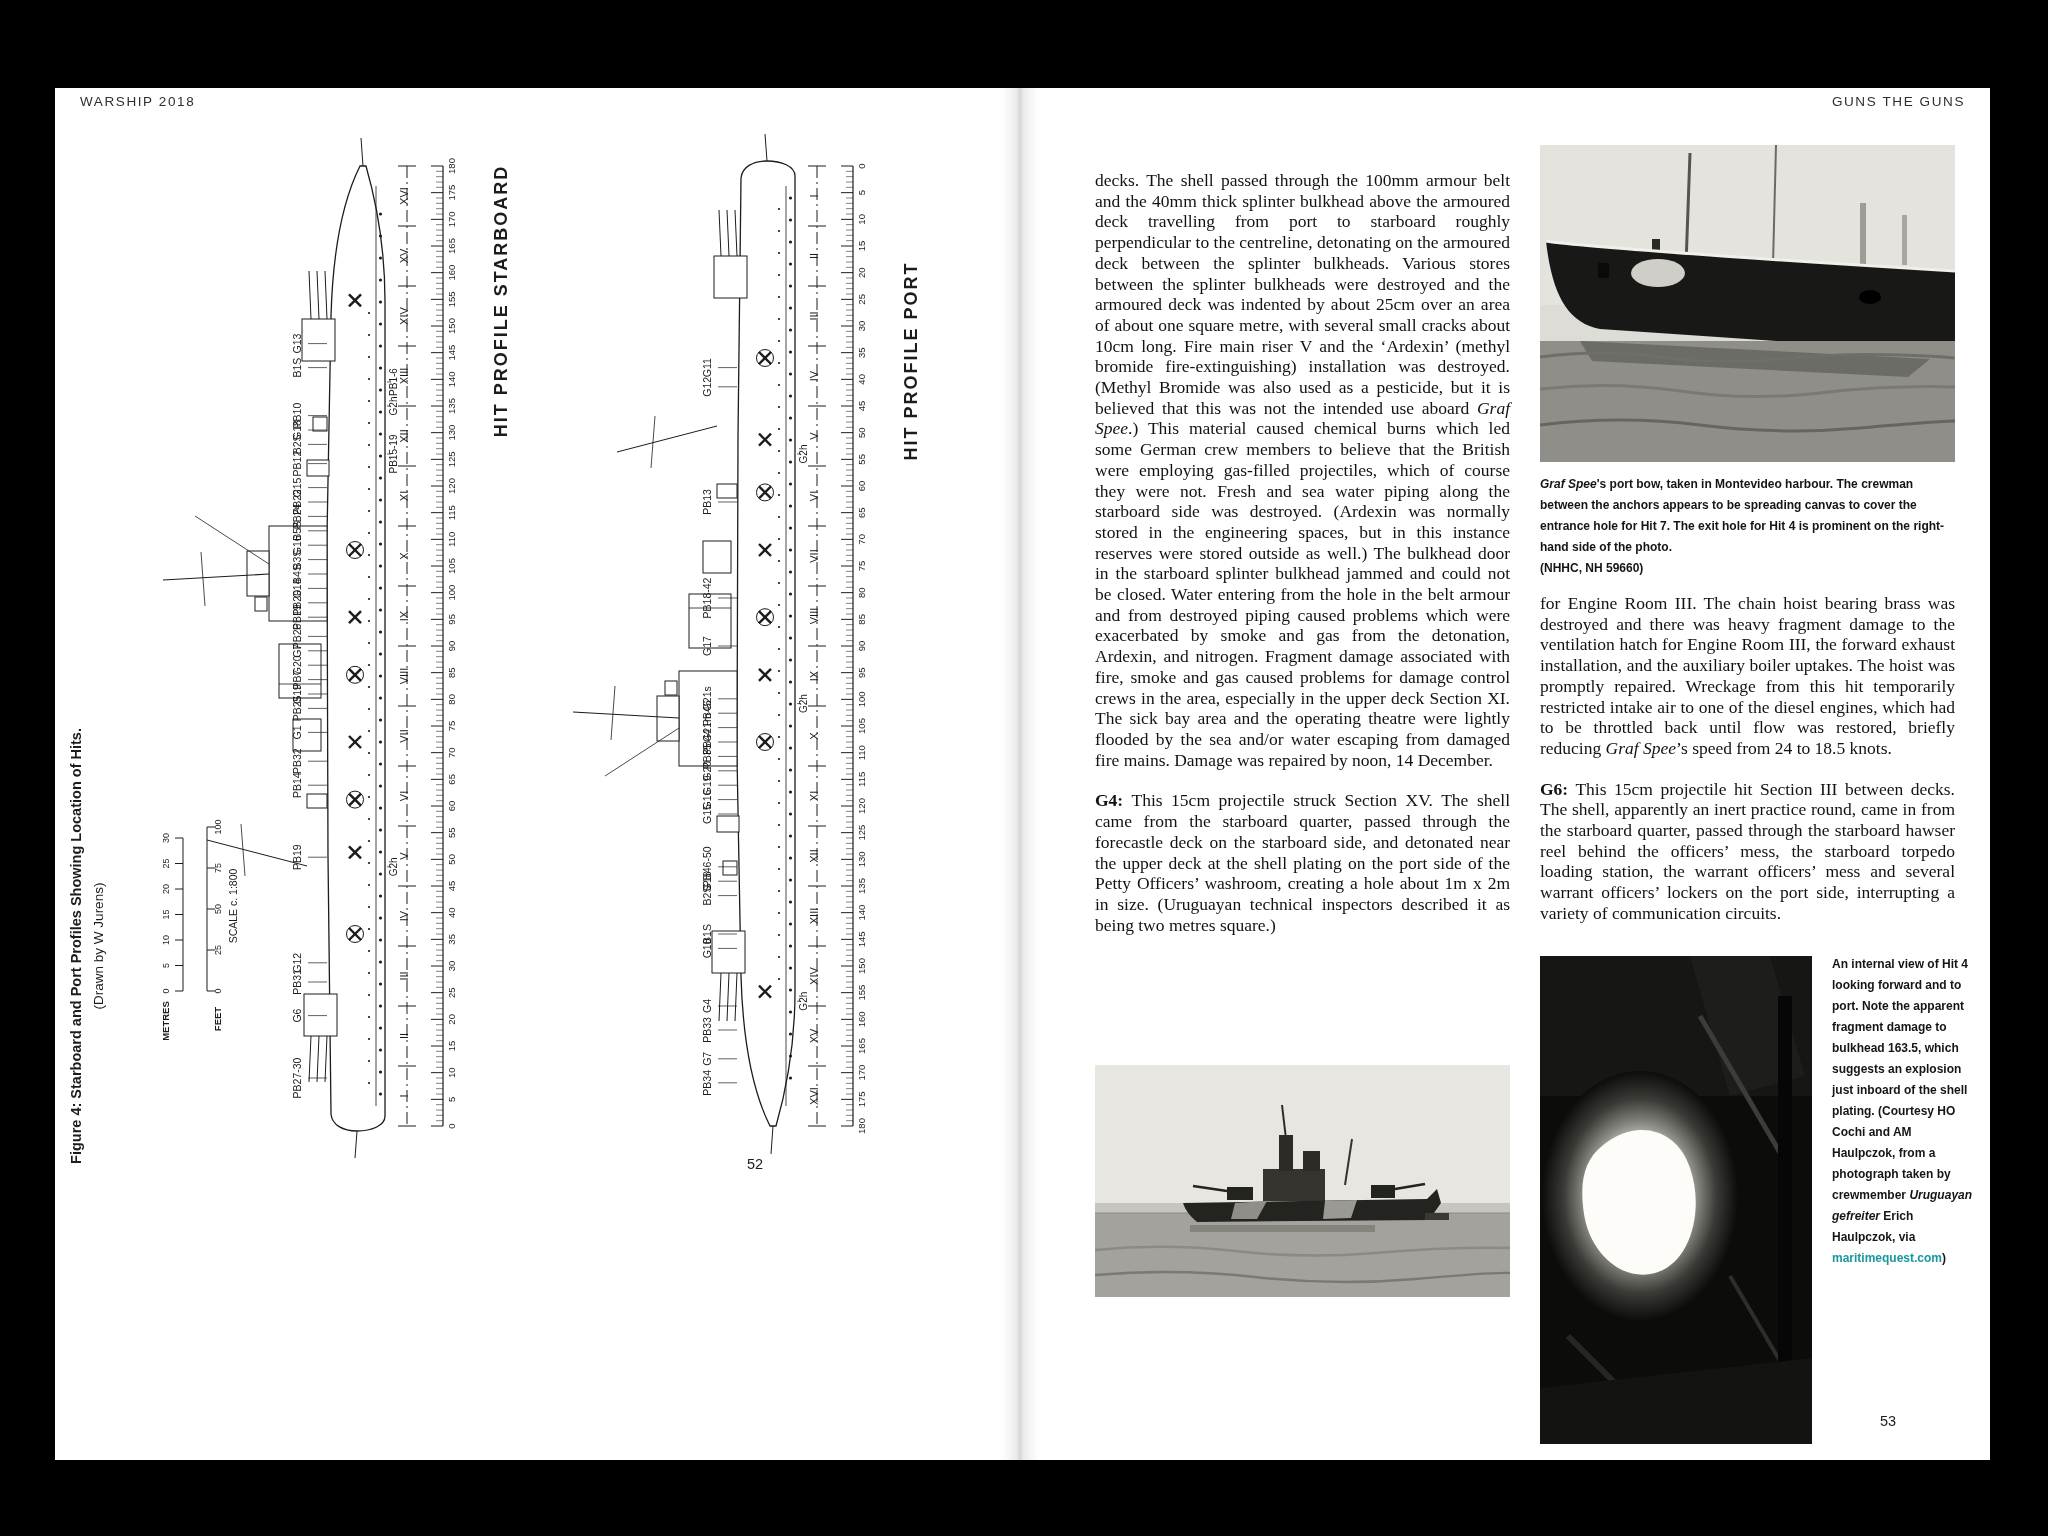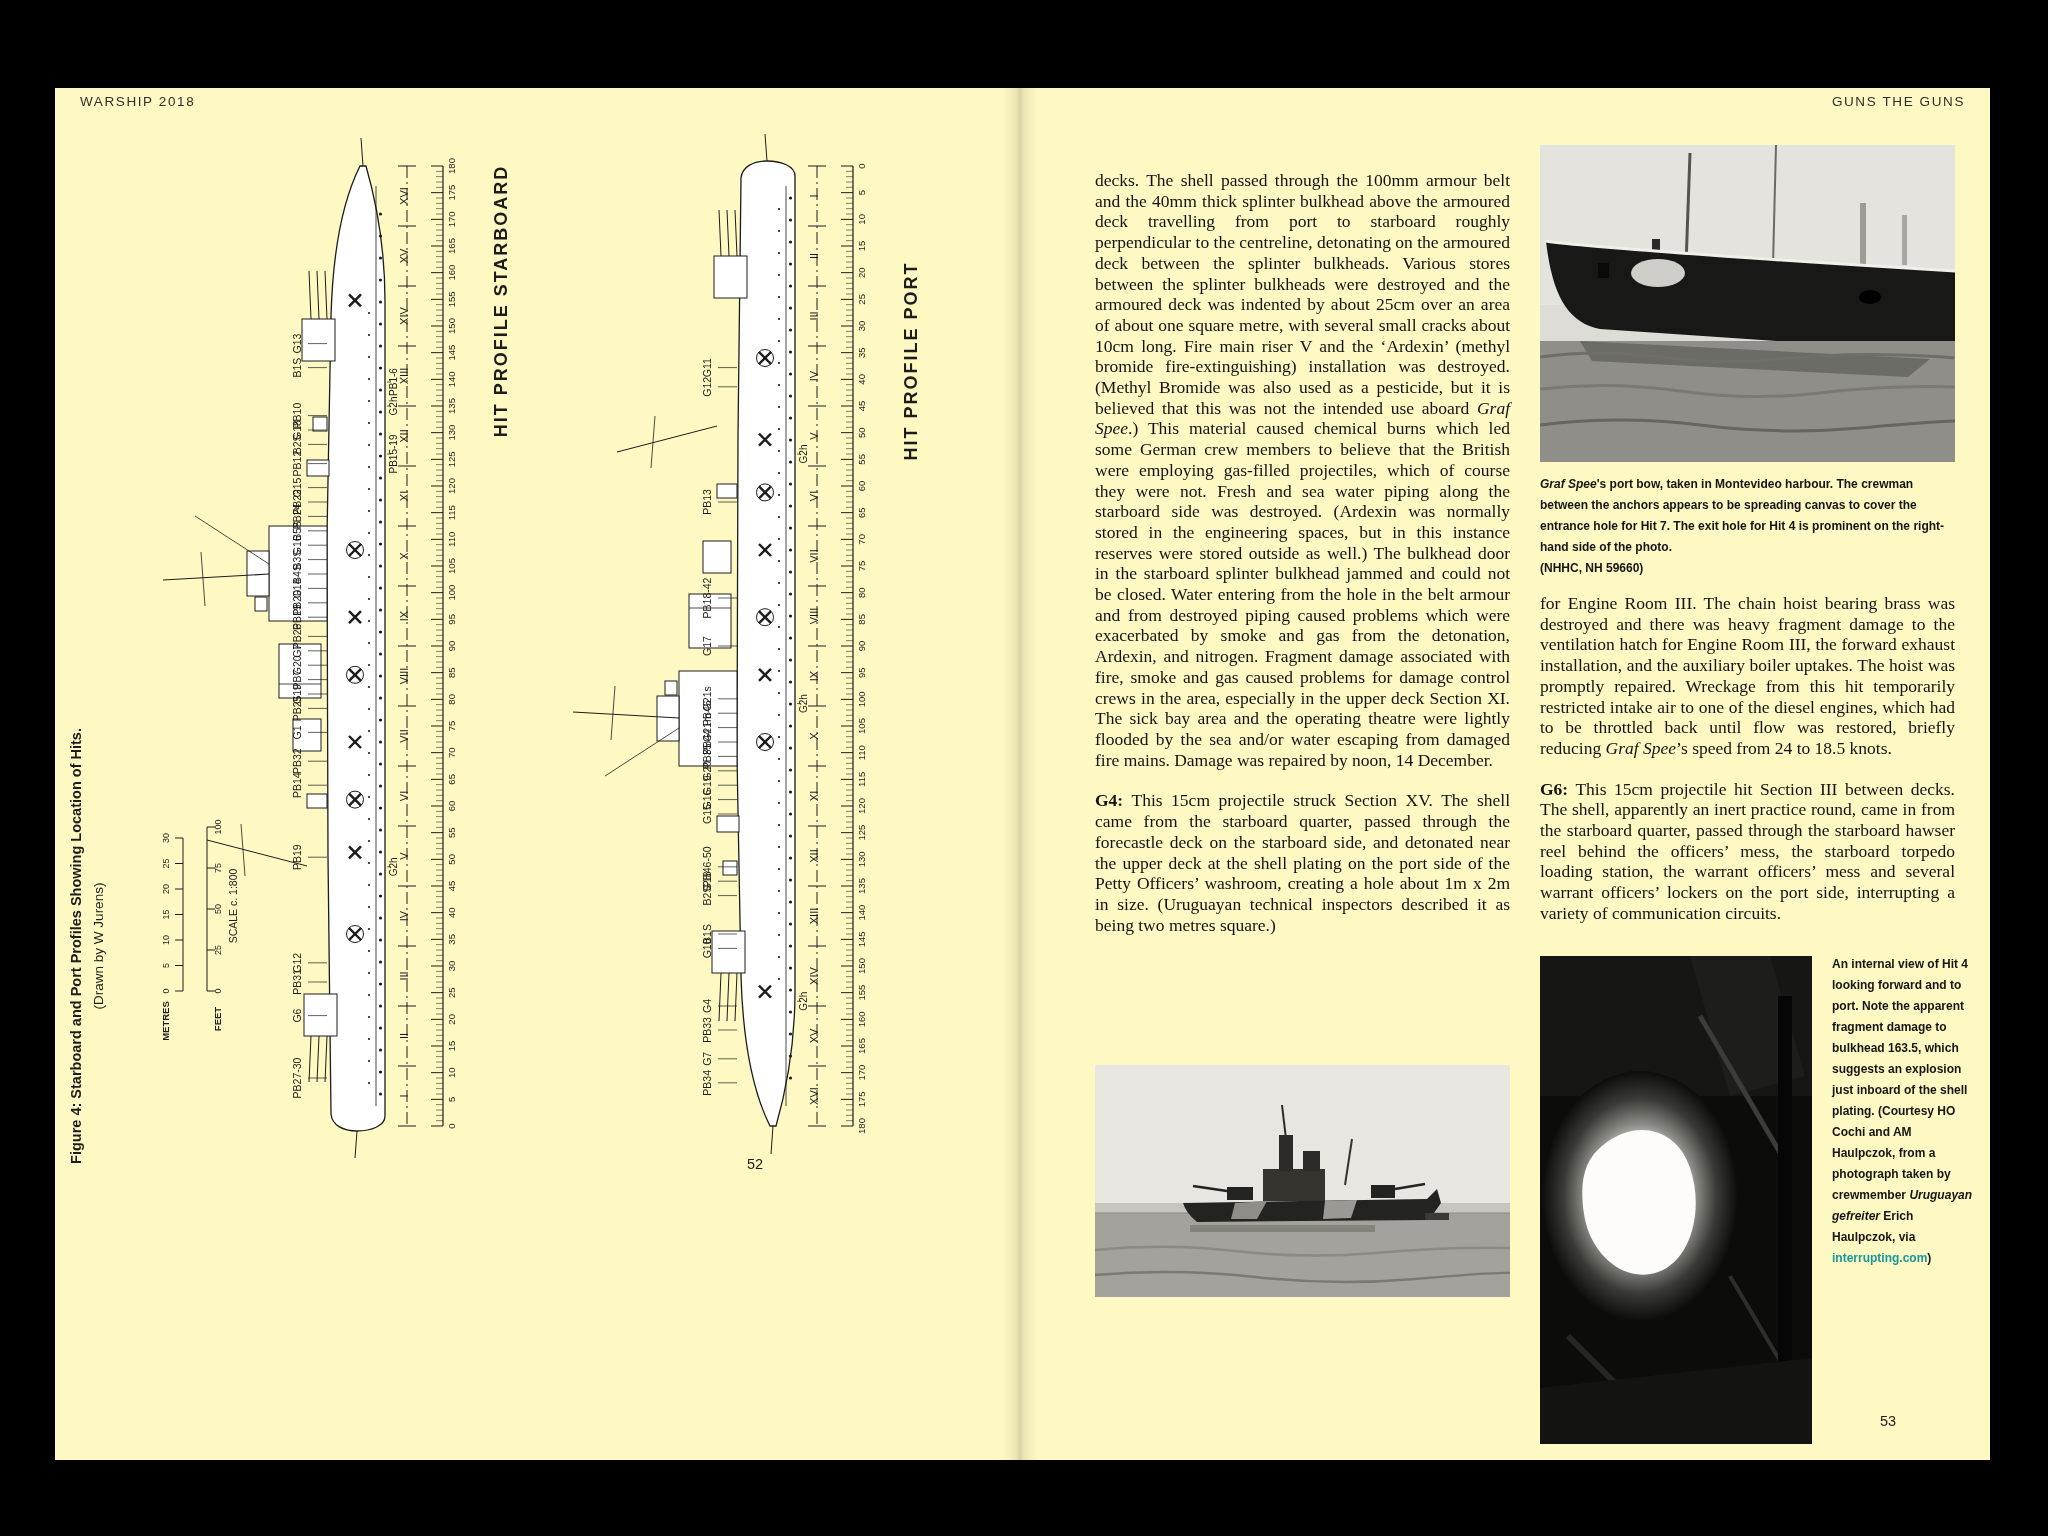--- a/index.html
+++ b/index.html
@@ -1,17 +1,17 @@
 <!DOCTYPE html>
 <html style="--link-color: #18989e;"><head>
 <meta charset="utf-8">
 <style>
   html,body{margin:0;padding:0;background:#000;}
   body{width:2048px;height:1536px;position:relative;overflow:hidden;font-family:"Liberation Sans",sans-serif;}
-  .spread{position:absolute;left:55px;top:88px;width:1935px;height:1372px;background:#fef9c3;}
+  .spread{position:absolute;left:55px;top:88px;width:1935px;height:1372px;background:#ffffff;}
   .spine{position:absolute;left:947px;top:0;width:36px;height:100%;pointer-events:none;
     background:linear-gradient(to right,rgba(0,0,0,0) 0%,rgba(0,0,0,.08) 40%,rgba(0,0,0,.16) 50%,rgba(0,0,0,.08) 60%,rgba(0,0,0,0) 100%);}
   .page{position:absolute;top:0;height:100%;}
   .page-left{left:0;width:965px;}
   .page-right{left:965px;width:970px;}
   .running-header{position:absolute;top:6px;font-size:13.5px;letter-spacing:1.6px;color:#2e2e2e;white-space:nowrap;}
   .rh-left{left:25px;}
   .rh-right{right:25px;}
   #figure-svg{position:absolute;left:0;top:28px;width:965px;height:1344px;}
   #figure-svg text{font-family:"Liberation Sans",sans-serif;fill:#1c1c1c;}
@@ -1041,19 +1041,19 @@
         <polygon points="150,0 230,0 265,120 190,140" fill="#1d1d1a"></polygon>
         <ellipse cx="100" cy="240" rx="98" ry="125" fill="url(#hole)"></ellipse>
         <path d="M62,190 C95,162 137,172 150,212 C164,252 152,304 118,316 C84,328 50,298 44,258 C39,224 45,204 62,190 Z" fill="#fdfcf8"></path>
         <line x1="160" y1="60" x2="242" y2="200" stroke="#3c3c38" stroke-width="5"></line>
         <line x1="190" y1="320" x2="256" y2="432" stroke="#2e2e2a" stroke-width="4"></line>
         <line x1="28" y1="380" x2="120" y2="472" stroke="#262622" stroke-width="6"></line>
         <rect x="238" y="40" width="14" height="400" fill="#060606"></rect>
         <path d="M0,432 L272,402 L272,488 L0,488 Z" fill="#131311"></path>
       </svg>
     </div>
-    <div class="caption cap3">An internal view of Hit 4 looking forward and to port. Note the apparent fragment damage to bulkhead 163.5, which suggests an explosion just inboard of the shell plating. (Courtesy HO Cochi and AM Haulpczok, from a photograph taken by crewmember <i>Uruguayan gefreiter</i> Erich Haulpczok, via <span class="link">interrupting.com</span>)</div>
+    <div class="caption cap3">An internal view of Hit 4 looking forward and to port. Note the apparent fragment damage to bulkhead 163.5, which suggests an explosion just inboard of the shell plating. (Courtesy HO Cochi and AM Haulpczok, from a photograph taken by crewmember <i>Uruguayan gefreiter</i> Erich Haulpczok, via <span class="link">maritimequest.com</span>)</div>
 
     <div class="pagenum pn-right">53</div>
   </div>
 
   <div class="spine"></div>
 </div>
 
 </body></html>

